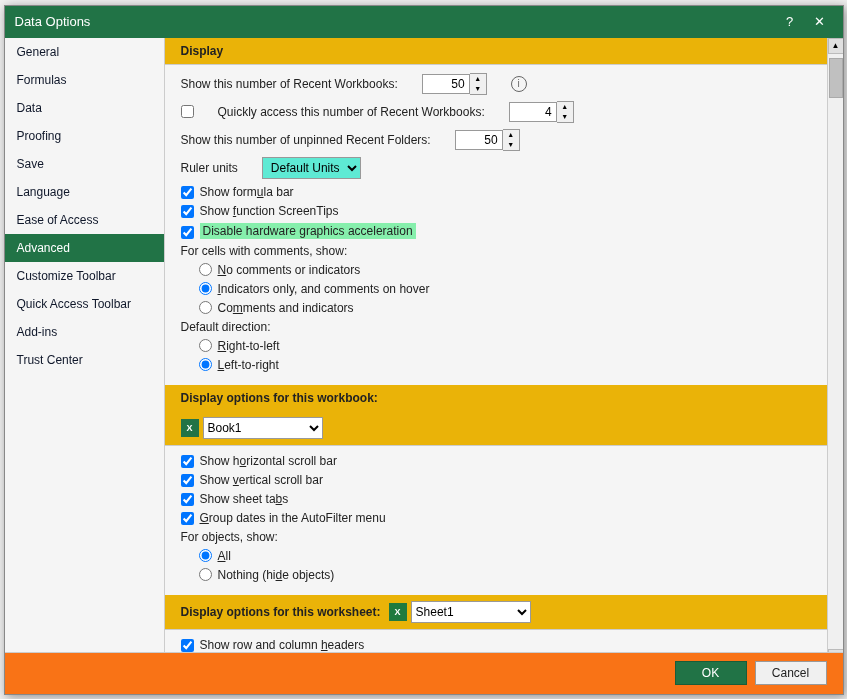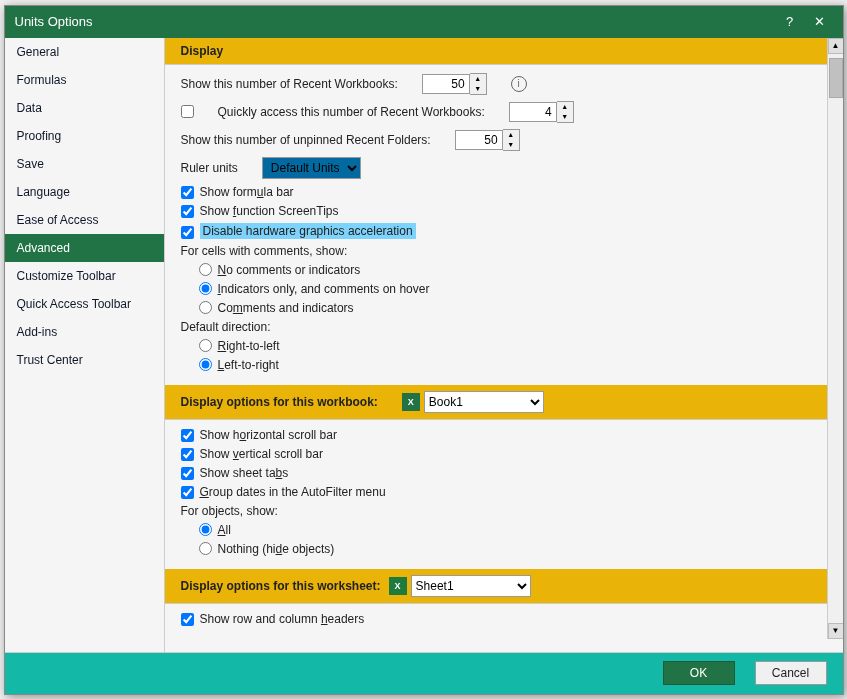--- a/index.html
+++ b/index.html
@@ -185,21 +185,21 @@
     }
     .indent-label {
       font-size: 12px;
       color: #222;
       margin-bottom: 5px;
       margin-top: 4px;
     }
     select.dropdown {
       height: 22px;
       border: 1px solid #999;
-      background: #0369a1;
+      background: #5eead4;
       font-size: 12px;
       padding: 1px 4px;
       cursor: pointer;
     }
     .workbook-select {
       display: flex;
       align-items: center;
       gap: 4px;
     }
     .excel-icon {
@@ -217,27 +217,27 @@
       height: 22px;
       border: 1px solid #999;
       background: white;
       font-size: 12px;
       padding: 1px 0;
       min-width: 120px;
       cursor: pointer;
     }
     .dialog-footer {
       height: 42px;
-      background: #14b8a6;
+      background: #f97316;
       border-top: 1px solid #ccc;
       display: flex;
       align-items: center;
       justify-content: flex-end;
       padding: 0 16px;
-      gap: 20px;
+      gap: 8px;
     }
     .footer-btn {
       width: 72px;
       height: 24px;
       border: 1px solid #999;
       background: #f0f0f0;
       font-size: 12px;
       cursor: pointer;
       color: #222;
     }
@@ -287,21 +287,21 @@
     }
     u { text-decoration: underline; }
   </style>
 </head>
 <body>
 
 <div class="dialog">
 
   <div class="title-bar">
     <div class="title-bar-left">
-      <span>Units Options</span>
+      <span>Data Options</span>
     </div>
     <div class="title-bar-controls">
       <button class="tb-btn">?</button>
       <button class="tb-btn close">✕</button>
     </div>
   </div>
 
   <div class="dialog-body">
 
     <div class="sidebar">
@@ -403,21 +403,21 @@
               <label for="show-formula-bar">Show form<u>u</u>la bar</label>
             </div>
 
             <div class="checkbox-row">
               <input type="checkbox" id="show-function-screentips" checked="" style="">
               <label for="show-function-screentips">Show <u>f</u>unction ScreenTips</label>
             </div>
 
             <div class="checkbox-row">
               <input type="checkbox" id="disable-hw-accel" checked="" style="">
-              <label for="disable-hw-accel" style="background:#7dd3fc; padding:1px 3px;">Disable hardware graphics acceleration</label>
+              <label for="disable-hw-accel" style="background:#86efac; padding:1px 3px;">Disable hardware graphics acceleration</label>
             </div>
 
             <div class="indent-label">For cells with comments, show:</div>
             <div class="radio-row">
               <input type="radio" name="comments" id="no-comments" style="">
               <label for="no-comments"><u>N</u>o comments or indicators</label>
             </div>
             <div class="radio-row">
               <input type="radio" name="comments" id="indicators-only" checked="" style="">
               <label for="indicators-only"><u>I</u>ndicators only, and comments on hover</label>
@@ -432,21 +432,21 @@
               <input type="radio" name="direction" id="right-to-left" style="">
               <label for="right-to-left"><u>R</u>ight-to-left</label>
             </div>
             <div class="radio-row">
               <input type="radio" name="direction" id="left-to-right" checked="" style="">
               <label for="left-to-right"><u>L</u>eft-to-right</label>
             </div>
 
           </div>
 
-          <div class="section-header" style="display:flex; align-items:center; gap:24px;">
+          <div class="section-header" style="display:flex; align-items:flex-start; gap:12px;flex-direction:column;">
             <span>Display options for this workbook:</span>
             <div class="workbook-select">
               <span class="excel-icon">X</span>
               <select class="workbook-dropdown">
                 <option>Book1</option>
               </select>
             </div>
           </div>
 
           <div class="section-body">

